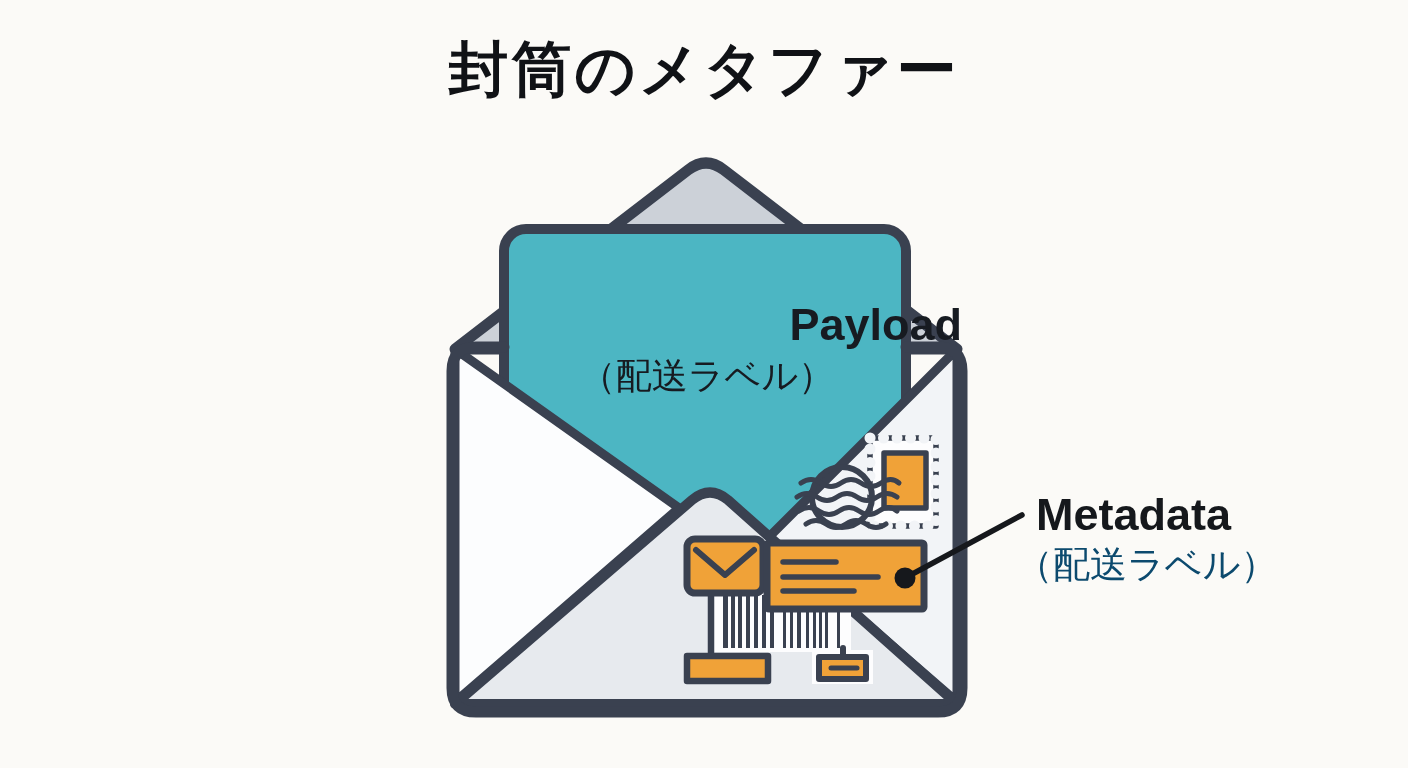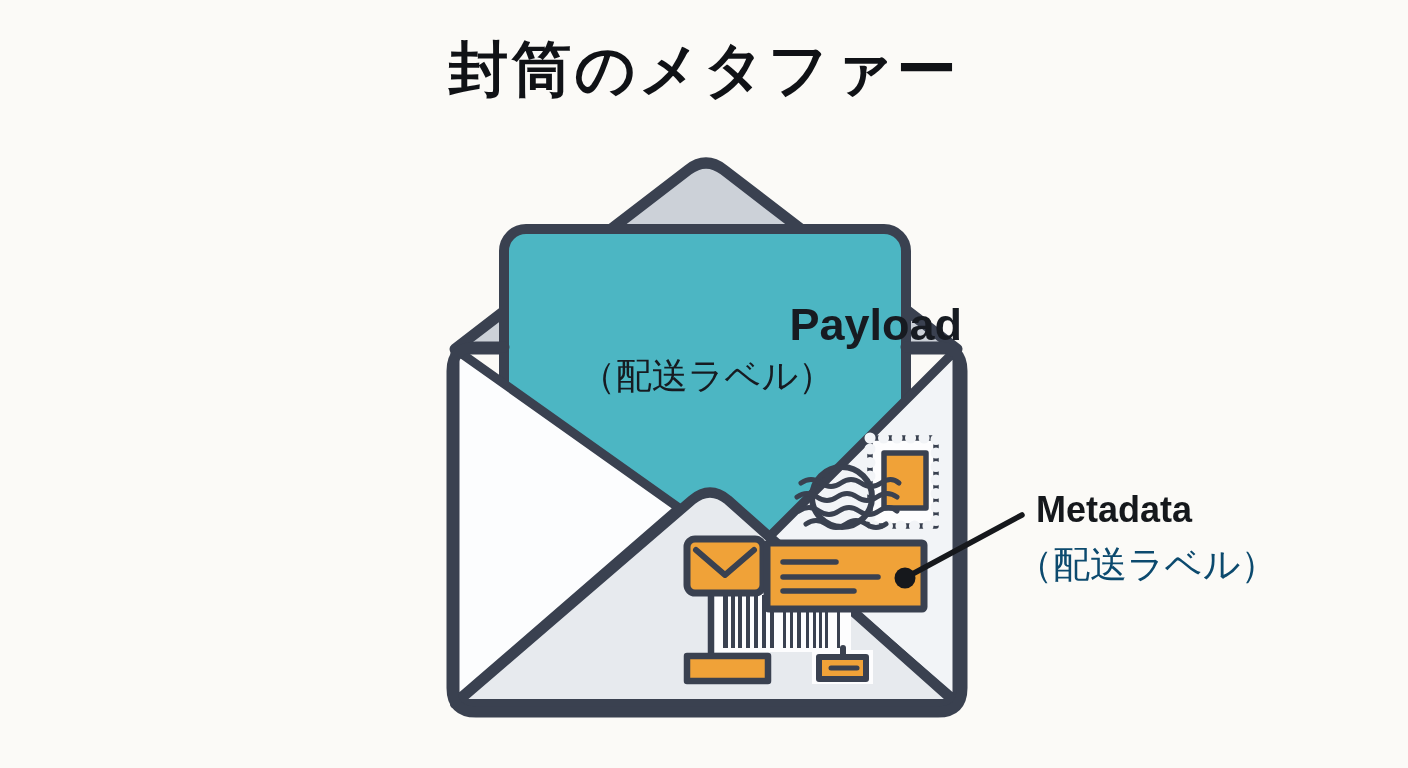--- a/index.html
+++ b/index.html
@@ -15,21 +15,21 @@
   }
   .payload-label{
     left:452px;top:302px;width:510px;text-align:right;
     font-size:45px;font-weight:700;color:#171b21;
   }
   .payload-sublabel{
     left:452px;top:358px;width:510px;text-align:center;
     font-size:36px;font-weight:500;color:#171b21;
   }
   .metadata-label{
-    left:1036px;top:492px;font-size:36px;font-weight:700;color:#15181c;
+    left:1036px;top:492px;font-size:45px;font-weight:700;color:#15181c;
   }
   .metadata-sublabel{
     left:1016px;top:546px;font-size:37px;font-weight:500;color:#0c4a6e;
   }
 </style>
 </head>
 <body>
 
 <div class="stage">
 

